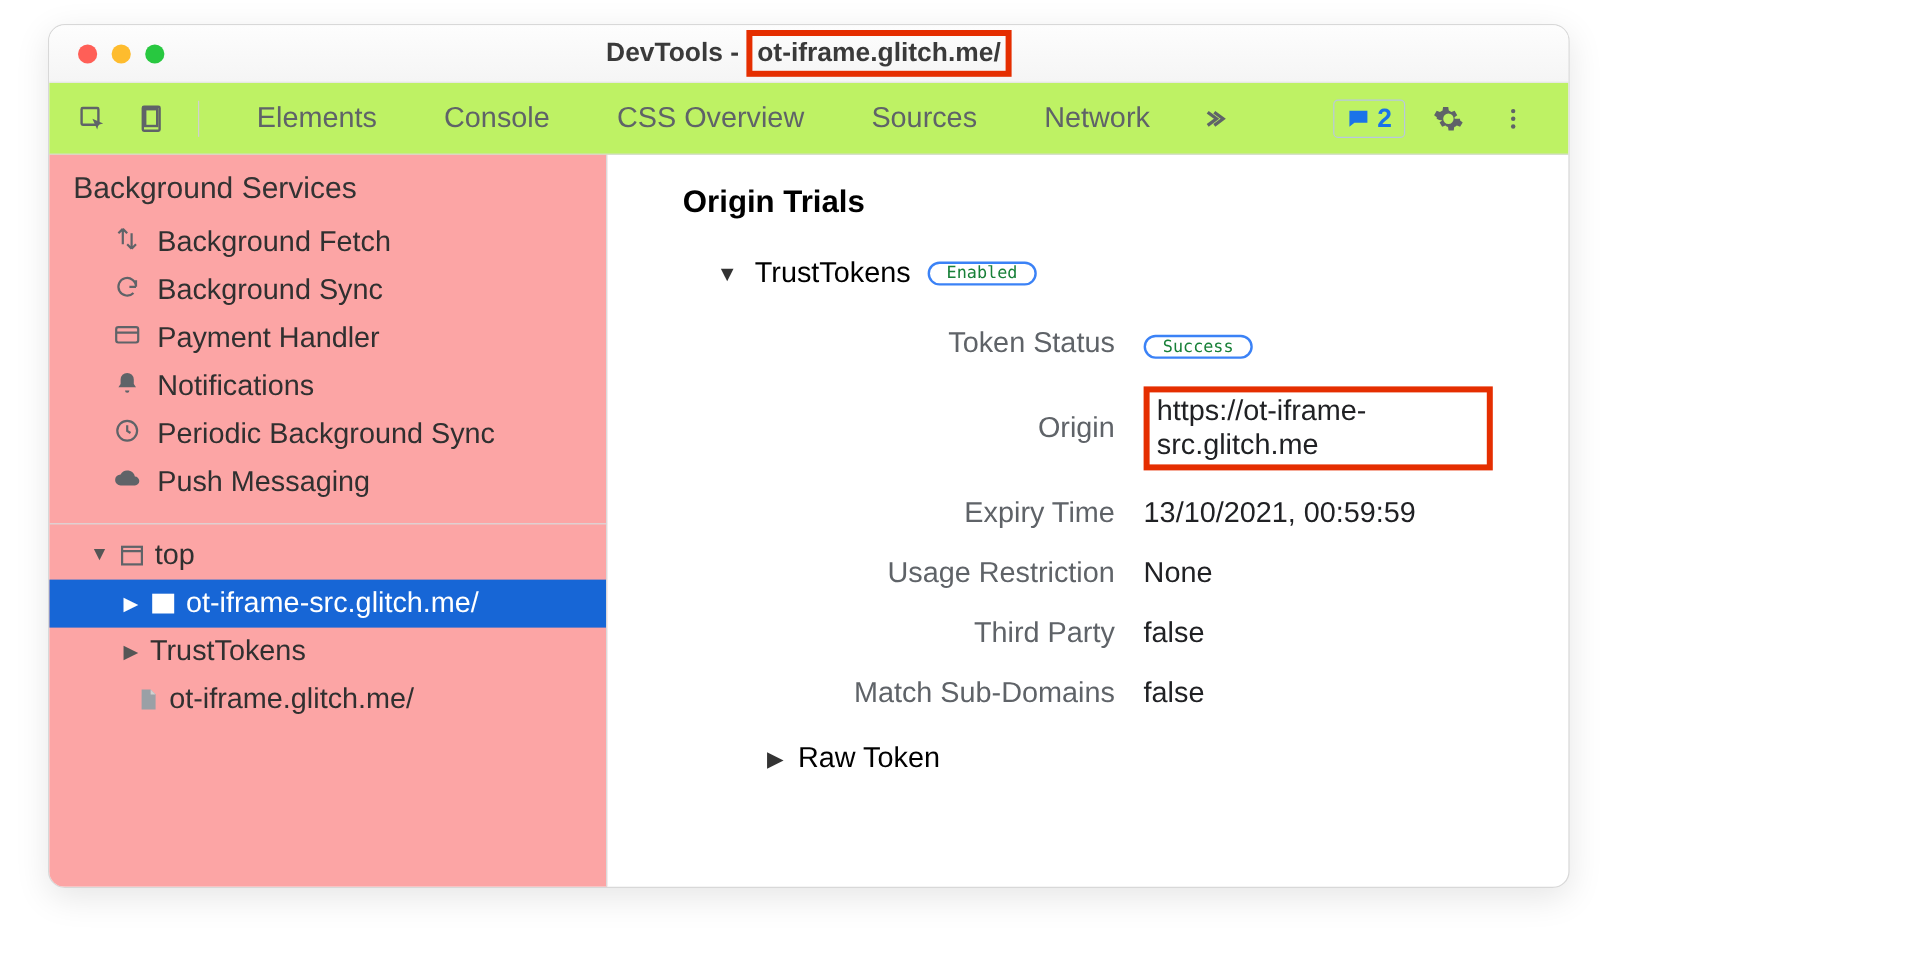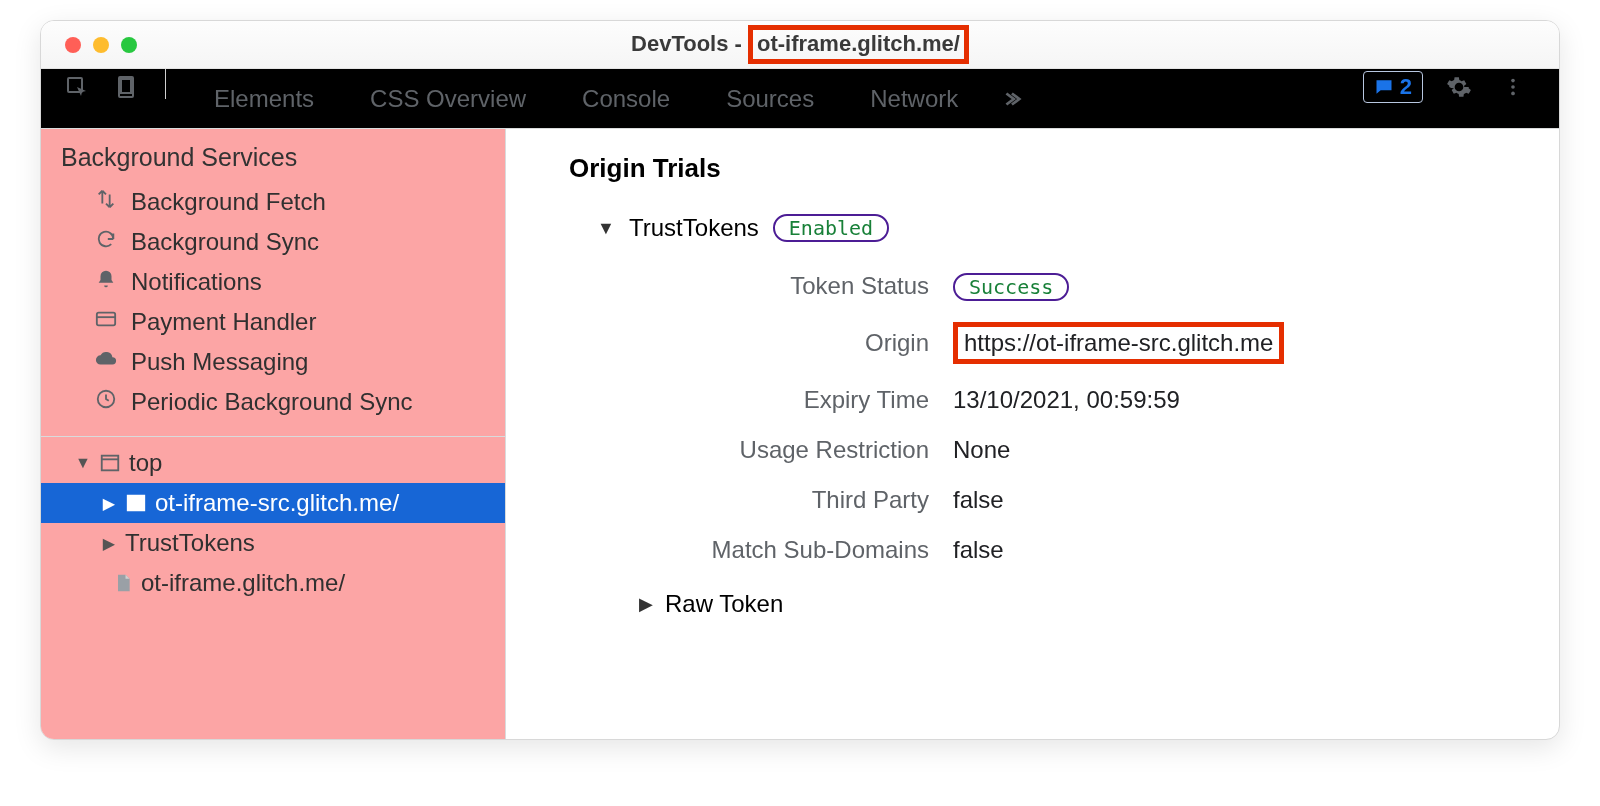--- a/index.html
+++ b/index.html
@@ -1,19 +1,19 @@
 <!DOCTYPE html>
 <html><head>
 <meta charset="utf-8">
 <style>
   * { box-sizing: border-box; margin: 0; padding: 0; }
   html, body { width: 1600px; height: 806px; font-family: -apple-system, "Helvetica Neue", Arial, sans-serif; background: #fff; }
   .window {
     position: relative;
-    width: 1520px;
+    width: 1268px;
     height: 720px;
     margin: 20px 40px;
     border: 1px solid #d8d8d8;
     border-radius: 14px;
     box-shadow: 0 8px 28px rgba(0,0,0,0.10);
     background: #fff;
     overflow: hidden;
     display: flex;
     flex-direction: column;
   }
@@ -46,24 +46,24 @@
   }
   .title-center span.url-part {
     border: 5px solid #e52e00;
     padding: 2px 4px;
     display: inline-block;
     line-height: 1.1;
   }
   
   .toolbar {
     height: 60px;
-    background: #000000;
+    background: #bef264;
     border-bottom: 1px solid #d9dbdc;
     display: flex;
-    align-items: flex-start;
+    align-items: center;
     padding: 0 18px;
     gap: 14px;
   }
   .tb-iconbtn {
     width: 36px; height: 36px;
     display: flex; align-items: center; justify-content: center;
     color: #5f6368;
   }
   .tb-divider { width: 1px; height: 30px; background: #d0d0d0; margin: 0 6px; }
   .tabs { display: flex; align-items: center; gap: 0; flex: 1; }
@@ -133,25 +133,25 @@
   .main { flex: 1; padding: 24px 63px; overflow:auto; }
   .main h2 { font-size: 26px; font-weight: 700; margin-bottom: 30px; }
   .ot-row {
     display: flex; align-items: center; gap: 14px;
     font-size: 24px;
     margin-bottom: 30px;
     padding-left: 28px;
   }
   .ot-caret { font-size: 18px; color:#333; width: 18px; display:inline-flex; justify-content:center;}
   .pill {
-    border: 2px solid #4c1d95;
+    border: 2px solid #3b82f6;
     color: #188038;
     border-radius: 999px;
     padding: 0px 14px;
-    font-size: 20px;
+    font-size: 14px;
     font-family: ui-monospace, Menlo, monospace;
   }
   .grid {
     display: grid;
     grid-template-columns: 320px auto;
     row-gap: 22px;
     column-gap: 24px;
     align-items: center;
     font-size: 24px;
     padding-left: 40px;
@@ -196,22 +196,22 @@
     </div>
     <div class="tb-iconbtn">
       <svg width="24" height="24" viewBox="0 0 24 24" fill="none" stroke="#5f6368" stroke-width="2">
         <rect x="4" y="2" width="14" height="20" rx="1"></rect>
         <rect x="6" y="4" width="10" height="14" fill="none"></rect>
       </svg>
     </div>
     <div class="tb-divider"></div>
     <div class="tabs">
       <div class="tab">Elements</div>
+      <div class="tab">Console</div>
       <div class="tab">CSS Overview</div>
-      <div class="tab">Console</div>
       <div class="tab">Sources</div>
       <div class="tab">Network</div>
       <div class="tab" style="padding:0 14px;">
         <svg width="22" height="22" viewBox="0 0 24 24" fill="none" stroke="#5f6368" stroke-width="3">
             <path d="M7 6 L15 12 L7 18"></path>
             <path d="M13 6 L21 12 L13 18"></path>
           </svg>
       </div>
     </div>
     <div class="tb-right">
@@ -255,54 +255,54 @@
         <span class="ico">
           <svg width="22" height="22" viewBox="0 0 24 24" fill="none" stroke="#5f6368" stroke-width="2">
               <path d="M20 12a8 8 0 10-2.3 5.6M20 12V6M20 12h-6"></path>
             </svg>
         </span>
         <span>Background Sync</span>
       </div>
 
       <div class="sb-item">
         <span class="ico">
-          <svg width="22" height="22" viewBox="0 0 24 24" fill="#5f6368">
-              <path d="M12 3a6 6 0 00-6 6v4l-2 3h16l-2-3V9a6 6 0 00-6-6zM10 19a2 2 0 004 0"></path>
-            </svg>
-        </span>
-        <span>Notifications</span>
-      </div>
-
-      <div class="sb-item">
-        <span class="ico">
           <svg width="22" height="22" viewBox="0 0 24 24" fill="none" stroke="#5f6368" stroke-width="2">
               <rect x="2" y="5" width="20" height="14" rx="2"></rect>
               <line x1="2" y1="10" x2="22" y2="10"></line>
             </svg>
         </span>
         <span>Payment Handler</span>
       </div>
 
       <div class="sb-item">
         <span class="ico">
-          <svg width="24" height="22" viewBox="0 0 24 24" fill="#5f6368">
-              <path d="M6 18a5 5 0 010-10 7 7 0 0113 2 4 4 0 010 8H6z"></path>
-            </svg>
-        </span>
-        <span>Push Messaging</span>
+          <svg width="22" height="22" viewBox="0 0 24 24" fill="#5f6368">
+              <path d="M12 3a6 6 0 00-6 6v4l-2 3h16l-2-3V9a6 6 0 00-6-6zM10 19a2 2 0 004 0"></path>
+            </svg>
+        </span>
+        <span>Notifications</span>
       </div>
 
       <div class="sb-item">
         <span class="ico">
           <svg width="22" height="22" viewBox="0 0 24 24" fill="none" stroke="#5f6368" stroke-width="2">
               <circle cx="12" cy="12" r="9"></circle>
               <path d="M12 7v5l3 2"></path>
             </svg>
         </span>
         <span>Periodic Background Sync</span>
+      </div>
+
+      <div class="sb-item">
+        <span class="ico">
+          <svg width="24" height="22" viewBox="0 0 24 24" fill="#5f6368">
+              <path d="M6 18a5 5 0 010-10 7 7 0 0113 2 4 4 0 010 8H6z"></path>
+            </svg>
+        </span>
+        <span>Push Messaging</span>
       </div>
 
       <div class="sb-divider"></div>
 
 
       <div class="sb-tree">
         <div class="tree-row" style="padding-left:34px;">
           <span class="tree-caret">▼</span>
           <span class="ico">
             <svg width="22" height="22" viewBox="0 0 24 24" fill="none" stroke="#5f6368" stroke-width="2">

